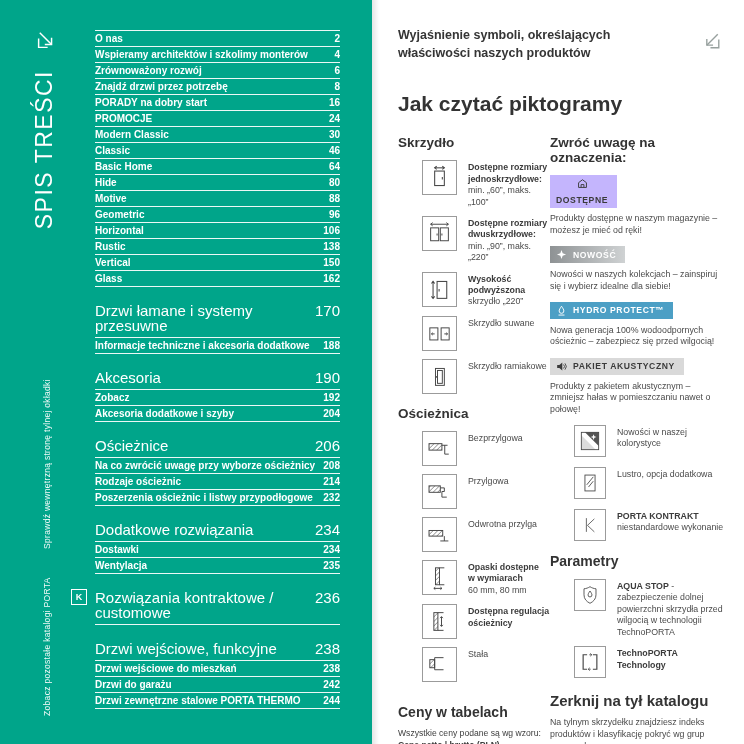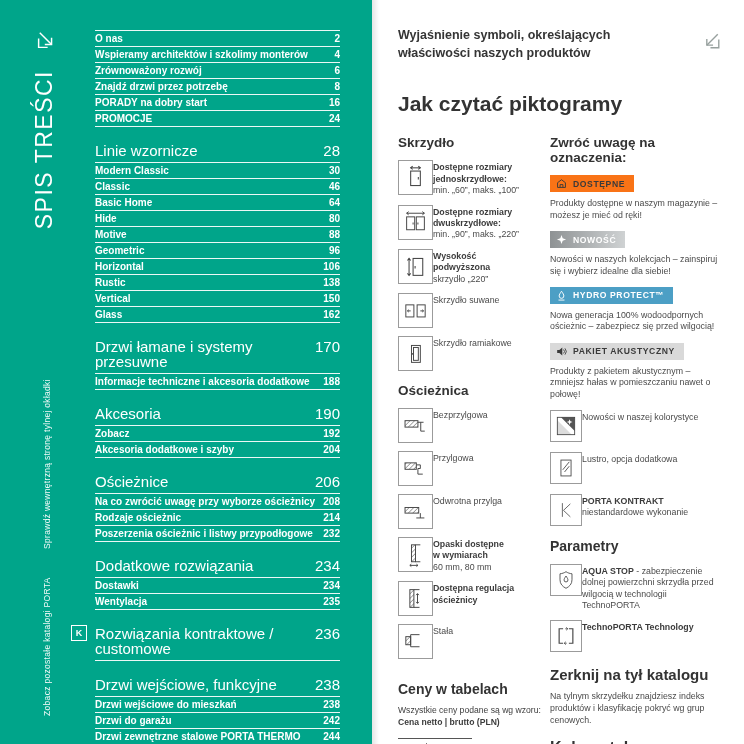--- a/index.html
+++ b/index.html
@@ -30,21 +30,21 @@
   .picto-panel::before{content:'';position:absolute;left:0;top:0;bottom:0;width:7px;
           background:linear-gradient(90deg,rgba(0,0,0,.10),rgba(0,0,0,0));}
   .rp-head{display:flex;justify-content:space-between;align-items:flex-start;}
   .intro{font-size:12.5px;font-weight:700;line-height:1.45;color:#353535;}
   .corner-tr{width:25px;height:25px;color:#97a09e;margin:2px 2px 0 0;}
   .title{font-size:21px;font-weight:700;color:#333;margin:30px 0 0;}
   .cols{display:flex;margin-top:19px;}
   .col-l{width:152px;flex:none;}
   .col-r{width:176px;flex:none;}
   .sec-h{font-size:13.5px;font-weight:700;color:#333;margin:0 0 10px;}
-  .pi{display:flex;align-items:flex-start;margin-bottom:8px;}
+  .pi{display:flex;gap:11px;align-items:flex-start;margin-bottom:8px;margin-left:24px;}
   .pibox{width:35px;height:35px;border:1px solid #9b9b9b;box-sizing:border-box;flex:none;
          display:flex;align-items:center;justify-content:center;background:#fff;}
   .pibox svg{width:29px;height:29px;display:block;}
   .pitext{font-size:8.8px;line-height:1.3;padding-top:2px;color:#4a4a4a;}
   .pitext .b{font-weight:700;color:#3c3c3c;}
   .h-cen{font-size:14px;font-weight:700;color:#333;margin:22px 0 8px;}
   .cen-note{font-size:8.6px;margin:0 0 2px;}
   .cen-formula{font-size:8.6px;font-weight:700;margin:0 0 9px;color:#3c3c3c;}
   .price-vals{display:inline-flex;gap:7px;border-top:1px solid #555;border-bottom:1px solid #555;
               padding:3px 11px;font-size:8.6px;color:#3c3c3c;}
@@ -109,24 +109,20 @@
           <span class="pg">8</span>
         </div>
         <div class="toc-row sub">
           <span class="lbl">PORADY na dobry start</span>
           <span class="pg">16</span>
         </div>
         <div class="toc-row sub">
           <span class="lbl">PROMOCJE</span>
           <span class="pg">24</span>
         </div>
-        <div class="toc-row head">
-          <span class="lbl">Linie wzornicze</span>
-          <span class="pg">28</span>
-        </div>
         <div class="toc-row sub">
           <span class="lbl">Modern Classic</span>
           <span class="pg">30</span>
         </div>
         <div class="toc-row sub">
           <span class="lbl">Classic</span>
           <span class="pg">46</span>
         </div>
         <div class="toc-row sub">
           <span class="lbl">Basic Home</span>
@@ -439,21 +435,21 @@
               <span>121,77</span>
           </div>
           
           
         </div>
       </div>
 
       <div class="col-r">
         <h2 class="sec-h">Zwróć uwagę na oznaczenia:</h2>
         <div id="badges">
-            <div class="badge-group"><div class="badge" style="background: #f97316; color: rgb(58, 58, 58);">
+            <div class="badge-group"><div class="badge" style="background: #c4b5fd; color: rgb(58, 58, 58); flex-direction: column;">
                 <span class="bic">
                   <svg viewBox="0 0 14 14">
                     <g fill="none" stroke="#3a3a3a" stroke-width="1.2">
                       <path d="M2 6 L7 2.2 L12 6 V12 H2 Z"></path>
                       <path d="M5.2 12 V8.4 h3.6 V12"></path>
                     </g>
                   </svg>
                 </span>
                 <span class="blb">DOSTĘPNE</span>
               </div><p class="bdesc">Produkty dostępne w naszym magazynie – możesz je mieć od ręki!</p></div>

